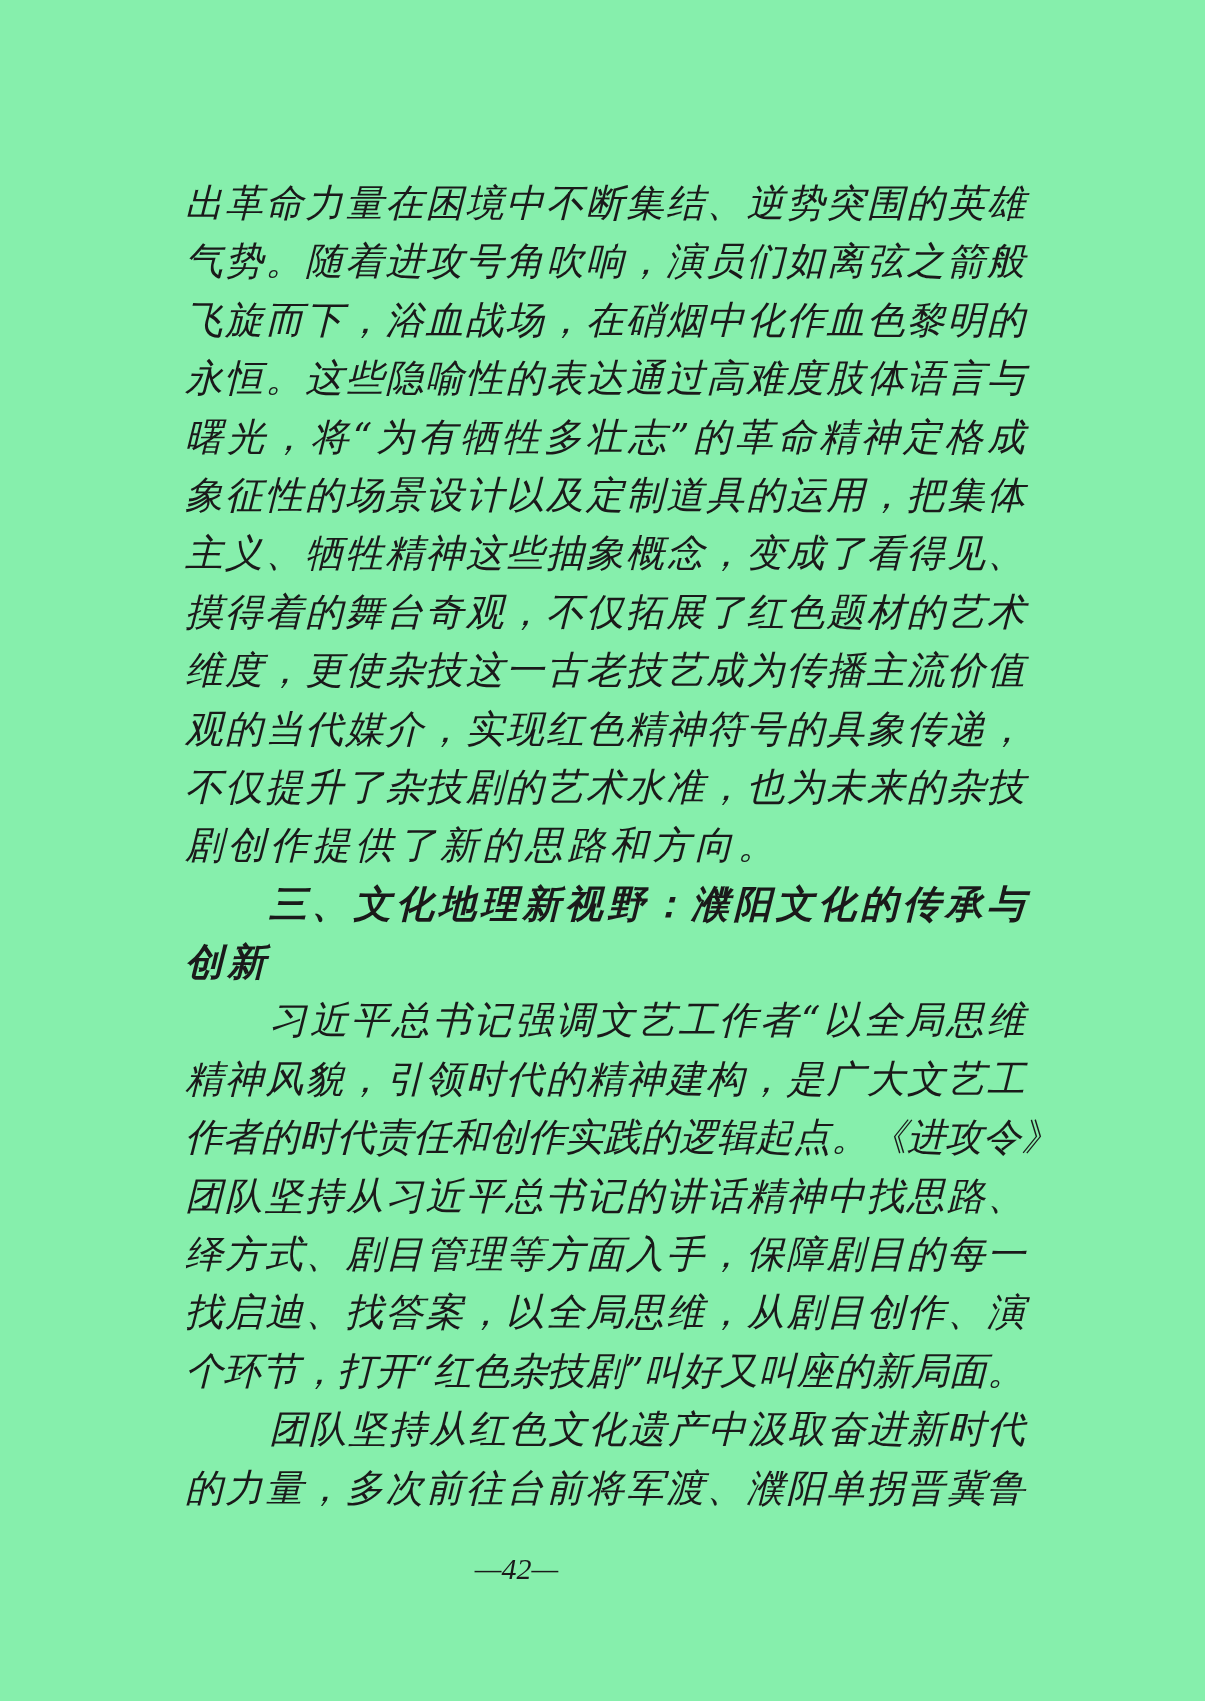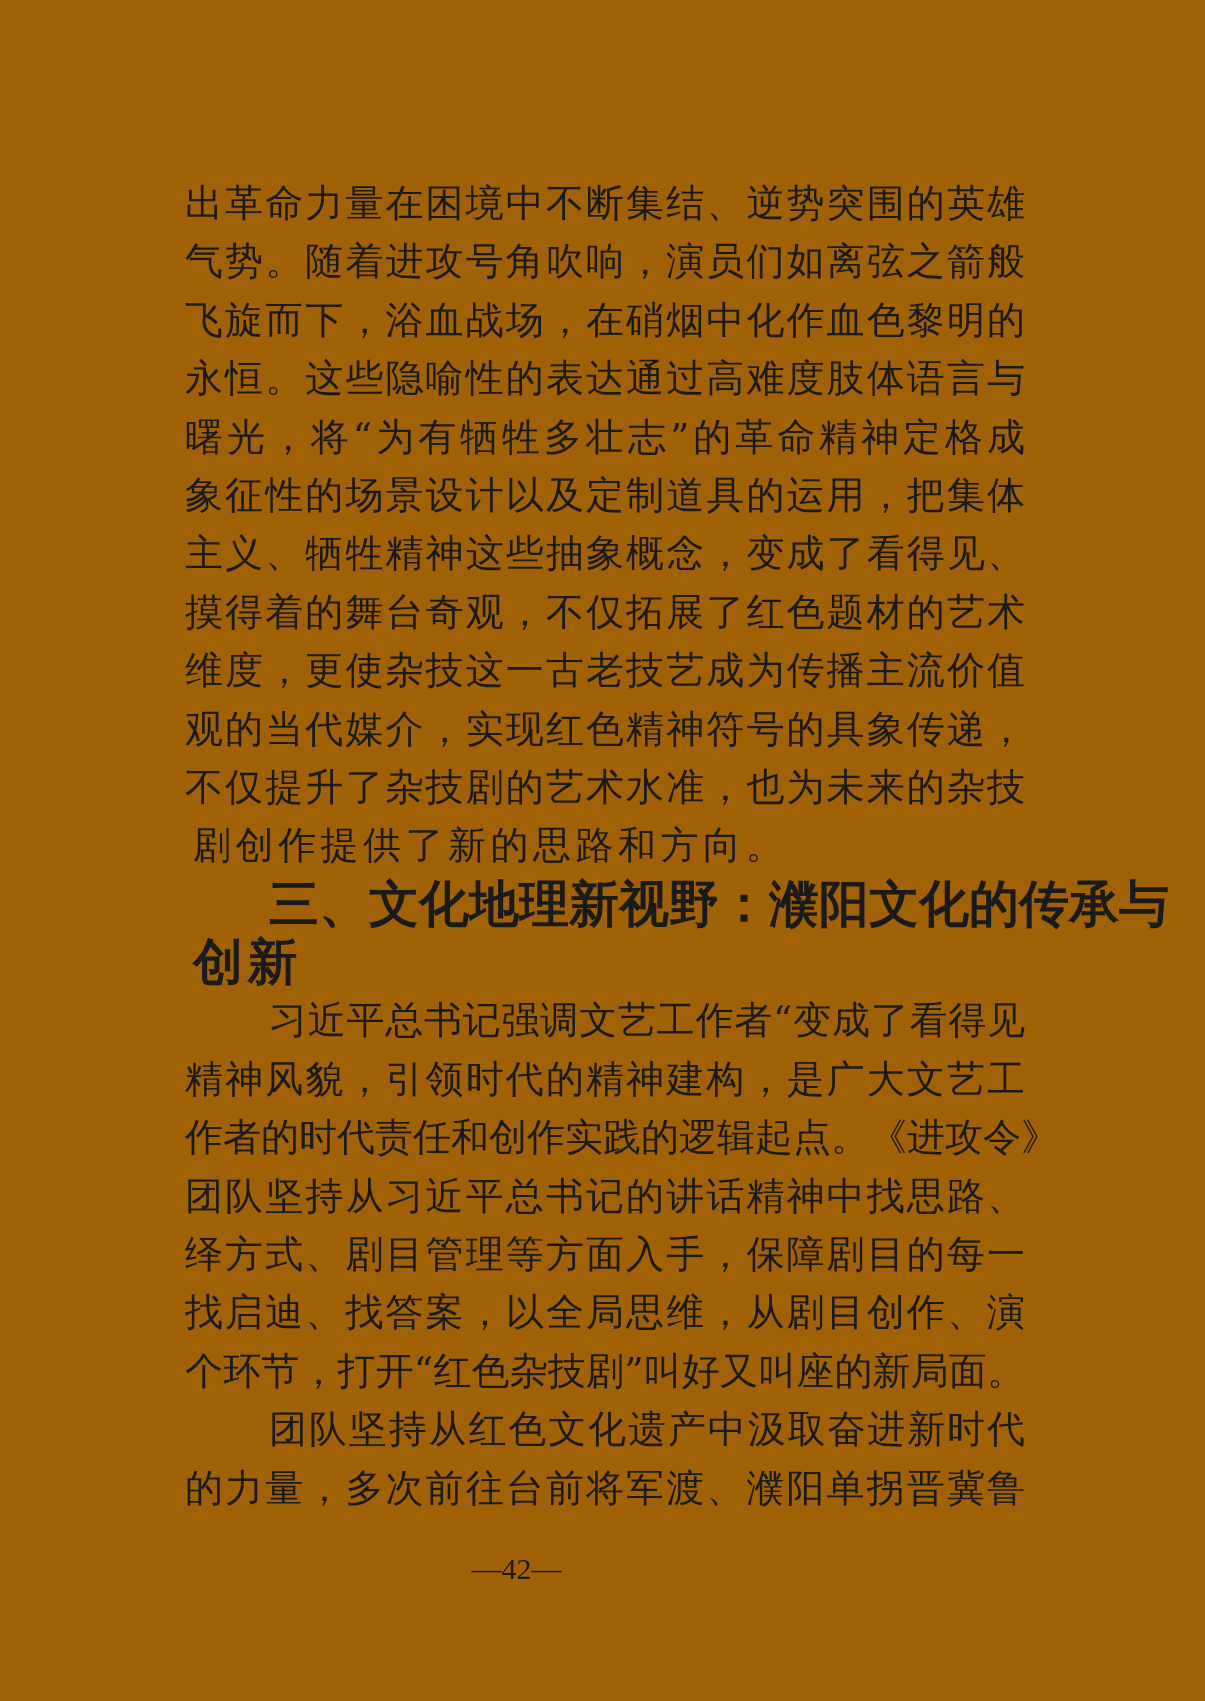--- a/index.html
+++ b/index.html
@@ -1,27 +1,27 @@
 <!DOCTYPE html>
 <html><head>
 <meta charset="utf-8">
 <style>
   html, body { margin: 0; padding: 0; background: #ffffff; }
   body { width: 1205px; height: 1701px; position: relative; overflow: hidden; }
-  .page { position: absolute; left: 0; top: 0; width: 1205px; height: 1701px; background: #a16207; }
+  .page { position: absolute; left: 0; top: 0; width: 1205px; height: 1701px; background: #86efac; font-style: italic; }
   .textblock { position: absolute; left: 185px; top: 174px; width: 840px; }
   .line {
     height: 58.4px; line-height: 58.4px;
     font-family: "DejaVu Serif", serif; font-size: 38px; color: #1a1a1a;
     white-space: nowrap; text-align: justify; text-align-last: justify;
     letter-spacing: 0px;
   }
-  .line.last { text-align-last: left; letter-spacing: 4.5px; margin-left: 8px; }
+  .line.last { text-align-last: left; letter-spacing: 4.5px; }
   .line.indent { padding-left: 84px; }
-  .line.heading { font-family: "DejaVu Sans", sans-serif; font-weight: bold; font-size: 50px; }
+  .line.heading { font-family: "DejaVu Sans", sans-serif; font-weight: bold; font-size: 38px; }
   .pagenum {
     position: absolute; left: 0; width: 1033px; top: 1552px; text-align: center;
     font-family: "Liberation Serif", serif; font-size: 30px; color: #1a1a1a;
   }
 </style>
 </head>
 <body>
 
 <div class="page">
   <div class="textblock">
@@ -35,21 +35,21 @@
     <div class="line">主义、牺牲精神这些抽象概念，变成了看得见、</div>
     <div class="line">摸得着的舞台奇观，不仅拓展了红色题材的艺术</div>
     <div class="line">维度，更使杂技这一古老技艺成为传播主流价值</div>
     <div class="line">观的当代媒介，实现红色精神符号的具象传递，</div>
     <div class="line">不仅提升了杂技剧的艺术水准，也为未来的杂技</div>
     <div class="line last">剧创作提供了新的思路和方向。</div>
 
     <div class="line heading indent">三、文化地理新视野：濮阳文化的传承与</div>
     <div class="line heading last">创新</div>
 
-    <div class="line indent">习近平总书记强调文艺工作者“变成了看得见</div>
+    <div class="line indent">习近平总书记强调文艺工作者“以全局思维</div>
     <div class="line">精神风貌，引领时代的精神建构，是广大文艺工</div>
     <div class="line">作者的时代责任和创作实践的逻辑起点。《进攻令》</div>
     <div class="line">团队坚持从习近平总书记的讲话精神中找思路、</div>
     <div class="line">绎方式、剧目管理等方面入手，保障剧目的每一</div>
     <div class="line">找启迪、找答案，以全局思维，从剧目创作、演</div>
     <div class="line">个环节，打开“红色杂技剧”叫好又叫座的新局面。</div>
 
     <div class="line indent">团队坚持从红色文化遗产中汲取奋进新时代</div>
     <div class="line">的力量，多次前往台前将军渡、濮阳单拐晋冀鲁</div>
   </div>

